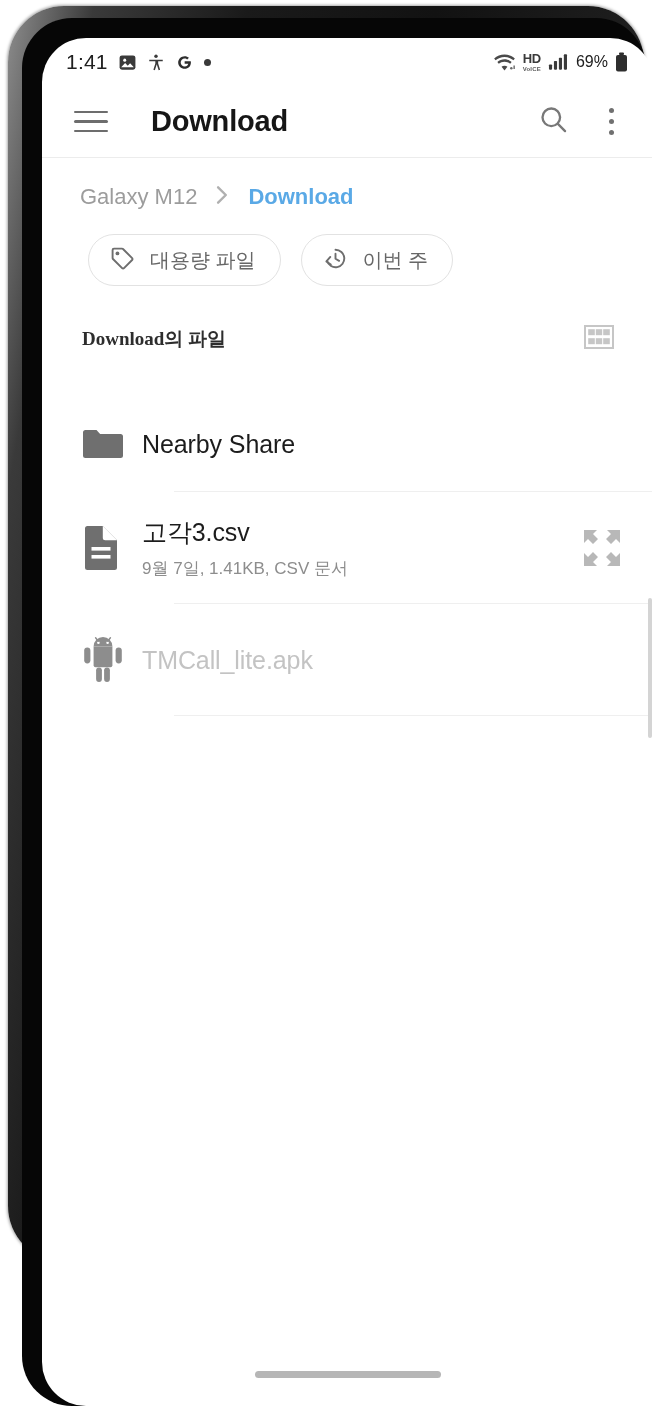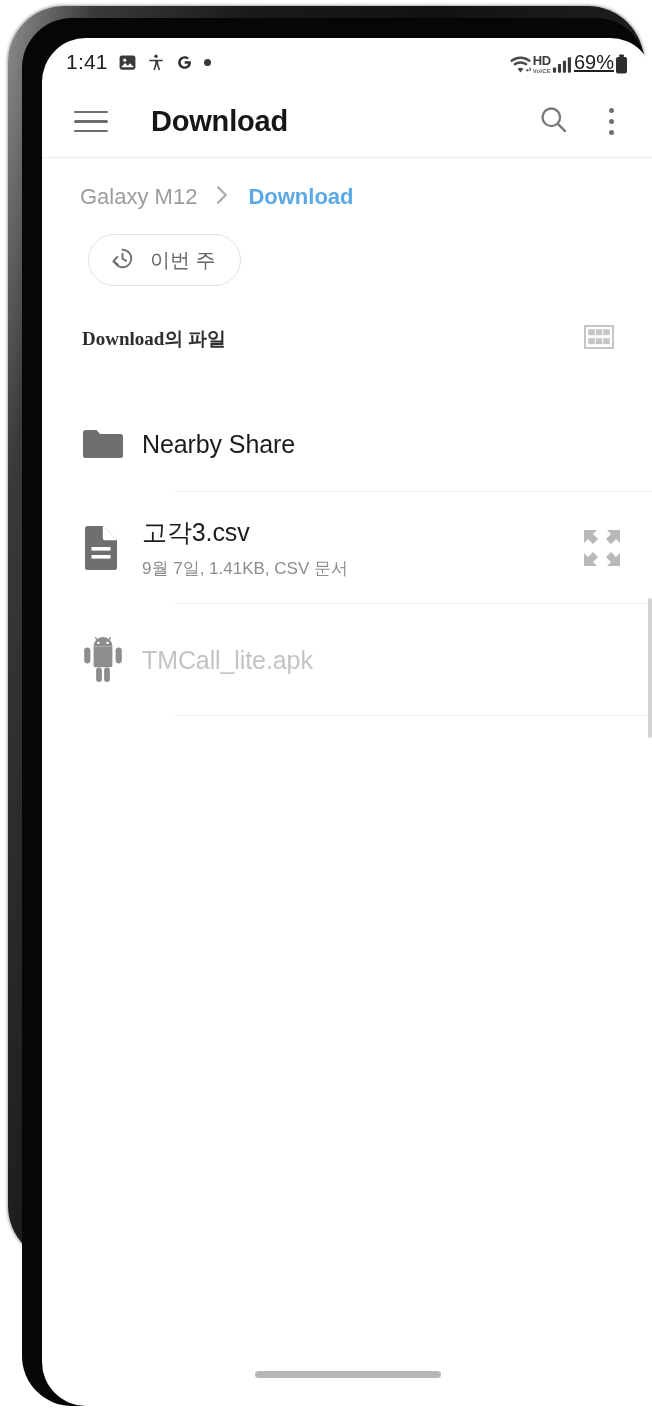--- a/index.html
+++ b/index.html
@@ -40,28 +40,28 @@
   
   #status-bar {
     position: relative;
     height: 48px;
     display: flex;
     align-items: center;
     padding: 0 26px 0 24px;
     color: #2b2b2b;
   }
   .status-left { display: flex; align-items: center; gap: 10px; }
-  .status-right { display: flex; align-items: flex-end; gap: 1px; margin-left: auto; }
+  .status-right { display: flex; align-items: center; gap: 7px; margin-left: auto; }
   #status-time { font-size: 21px; letter-spacing: .2px; color: #202020; }
   .sb-ico { display: inline-flex; align-items: center; }
   #status-dot {
     width: 7px; height: 7px; border-radius: 50%;
     background: #3a3a3a; display: inline-block;
   }
-  #battery-pct { font-size: 20px; color: #202020; letter-spacing: 0; text-decoration: underline; }
+  #battery-pct { font-size: 16px; color: #202020; letter-spacing: 0; }
 
   
   #app-bar {
     height: 72px;
     display: flex;
     align-items: center;
     padding: 0 28px 0 32px;
     border-bottom: 1px solid #ececec;
   }
   #hamburger-button { width: 42px; height: 42px; display: flex; flex-direction: column; justify-content: center; gap: 7px; }
@@ -257,20 +257,29 @@
         <span id="breadcrumb-root">Galaxy M12</span>
         <span>
           <svg width="15" height="22" viewBox="0 0 12 20">
             <polyline points="2,3 9,10 2,17" fill="none" stroke="#b0b0b0" stroke-width="2.2" stroke-linecap="round" stroke-linejoin="round"></polyline>
           </svg>
         </span>
         <span id="breadcrumb-current">Download</span>
       </div>
 
       <div id="chip-row">
+        <div class="chip">
+          <span>
+            <svg width="27" height="27" viewBox="0 0 24 24">
+              <path d="M3.2 11.6V4.4a1.2 1.2 0 0 1 1.2-1.2h7.2c.33 0 .63.13.85.35l8.1 8.1a1.2 1.2 0 0 1 0 1.7l-7.2 7.2a1.2 1.2 0 0 1-1.7 0l-8.1-8.1a1.2 1.2 0 0 1-.35-.85z" fill="none" stroke="#6e6e6e" stroke-width="1.7" stroke-linejoin="round"></path>
+              <circle cx="7.5" cy="7.5" r="1.7" fill="#6e6e6e"></circle>
+            </svg>
+          </span>
+          <span class="chip-label">대용량 파일</span>
+        </div>
         <div class="chip">
           <span>
             <svg width="27" height="27" viewBox="0 0 24 24">
               <path d="M12 4.2a7.8 7.8 0 1 1-7.45 10.1" fill="none" stroke="#6e6e6e" stroke-width="1.7" stroke-linecap="round"></path>
               <polyline points="7.4,10.6 3.9,14.6 7.8,17.4" fill="none" stroke="#6e6e6e" stroke-width="1.7" stroke-linecap="round" stroke-linejoin="round"></polyline>
               <polyline points="12,7.8 12,12.2 15.2,14.1" fill="none" stroke="#6e6e6e" stroke-width="1.7" stroke-linecap="round" stroke-linejoin="round"></polyline>
             </svg>
           </span>
           <span class="chip-label">이번 주</span>
         </div>

